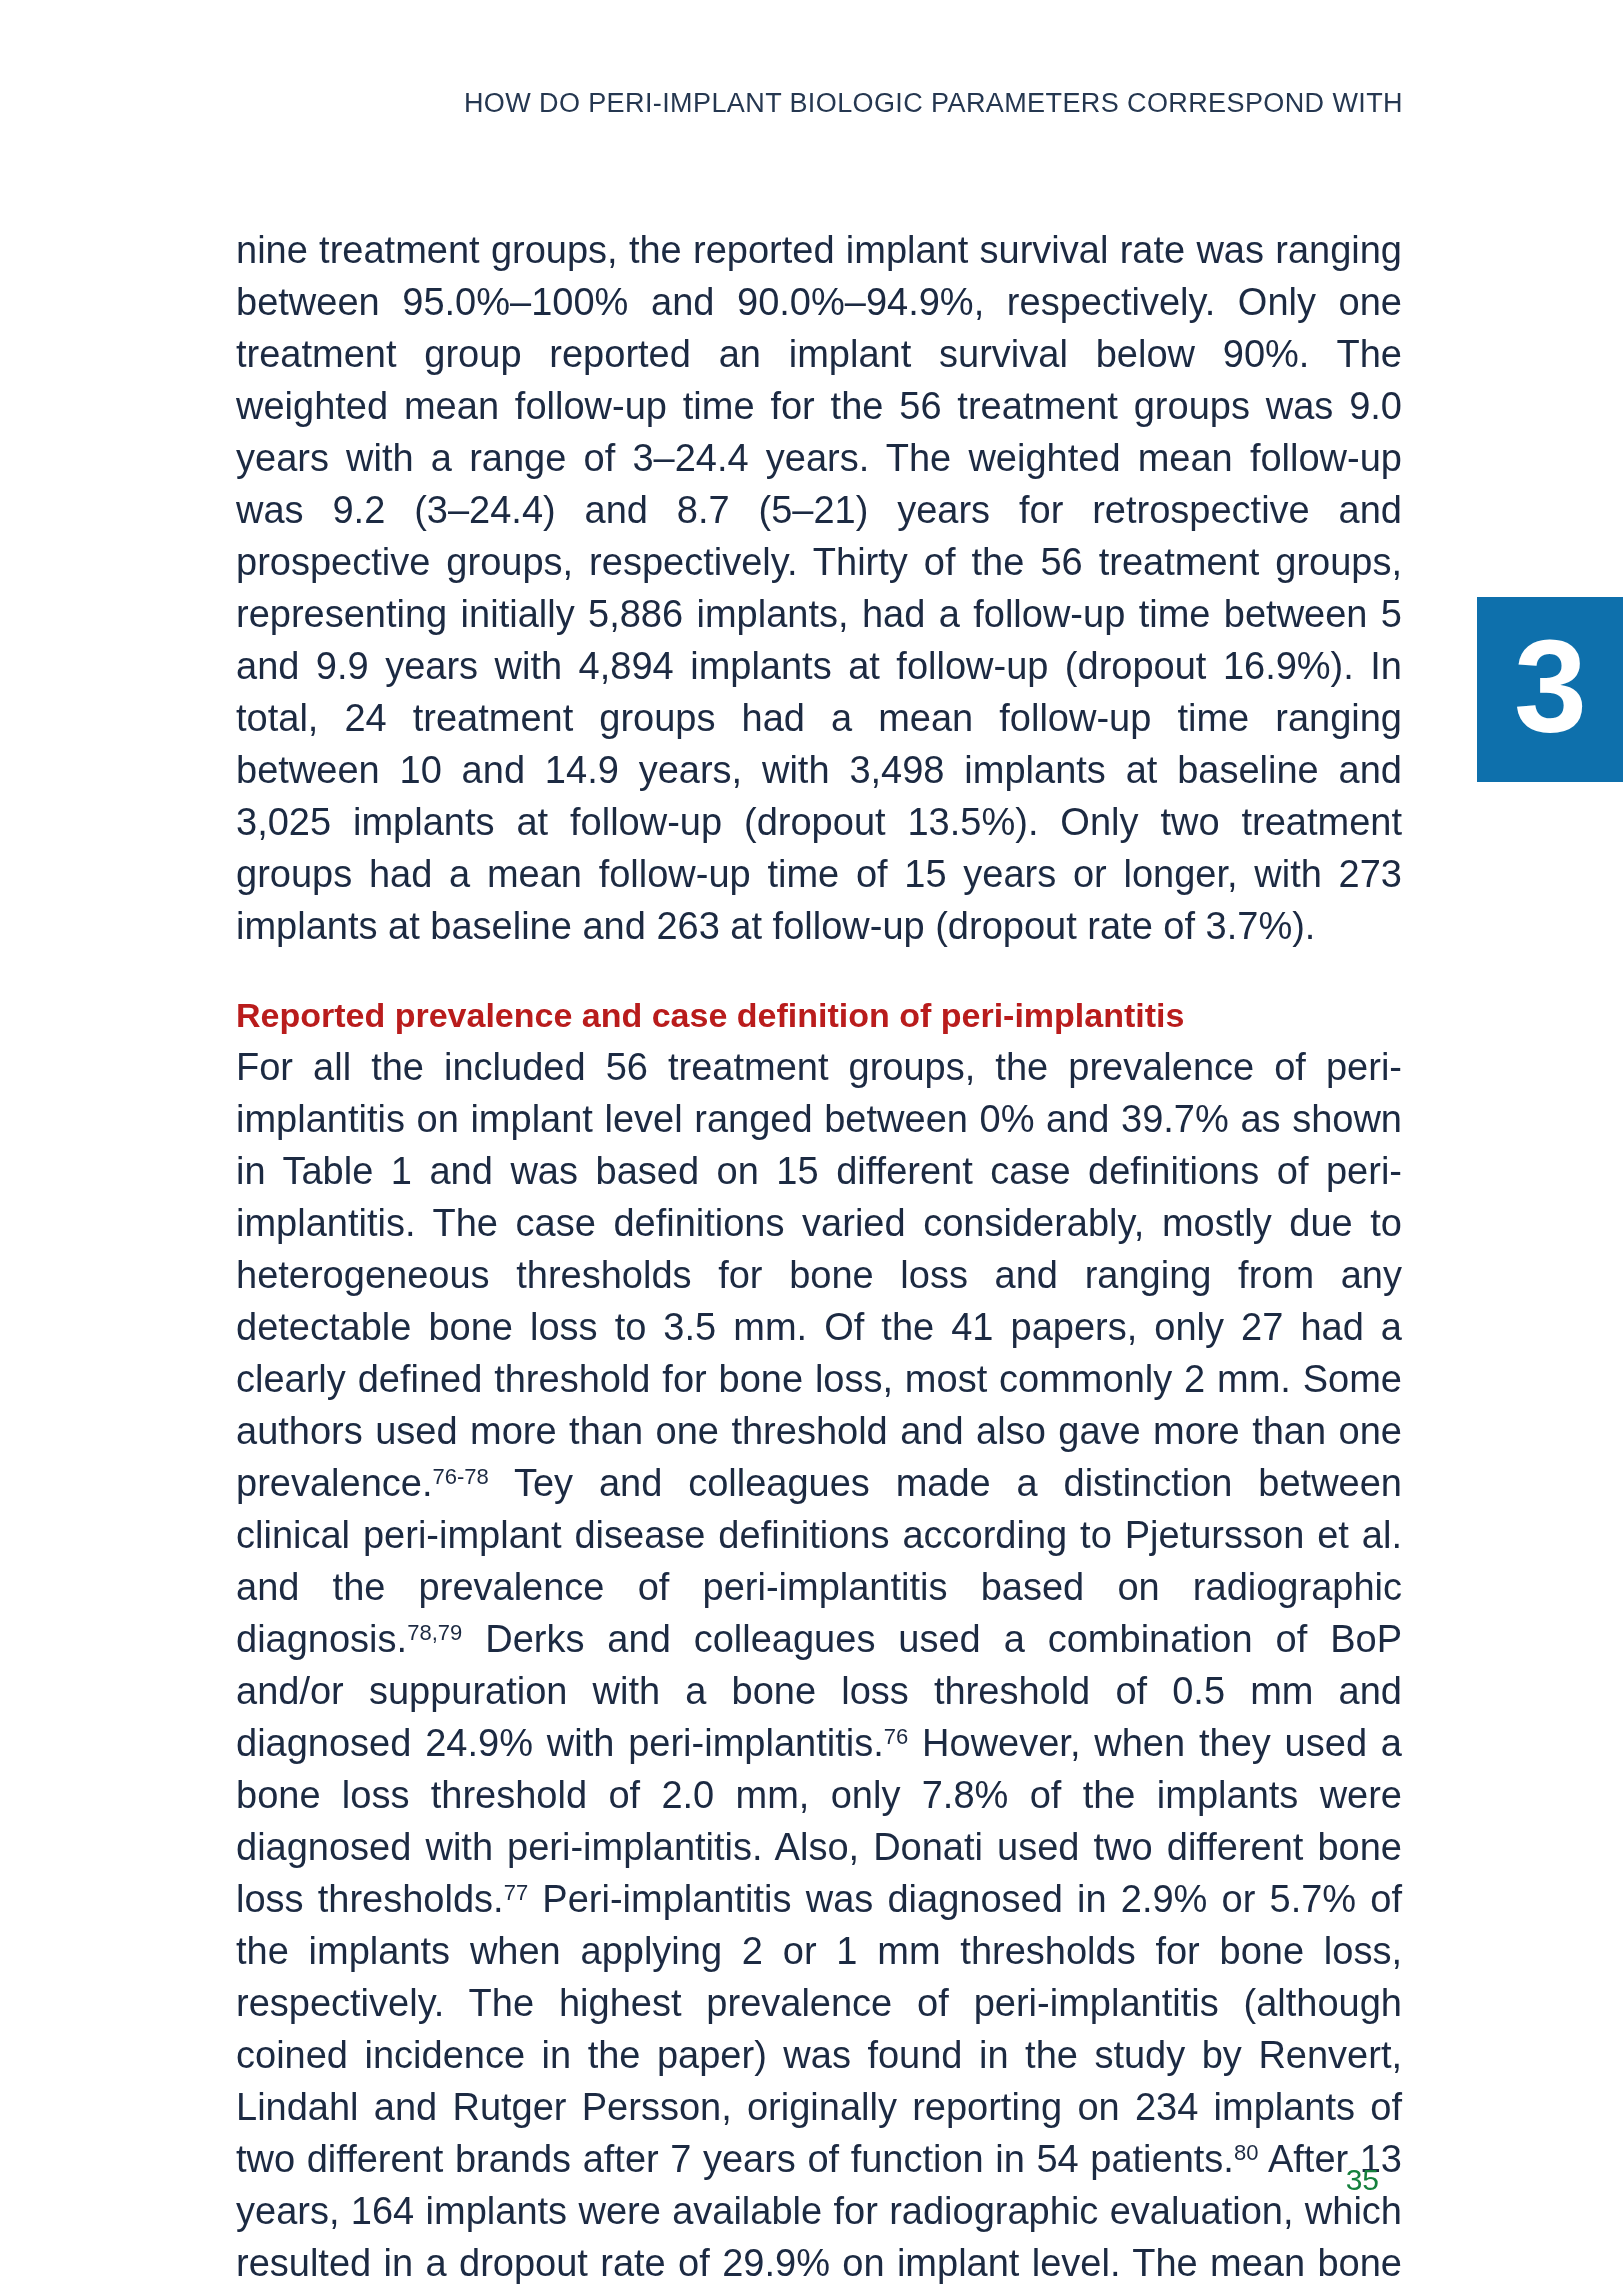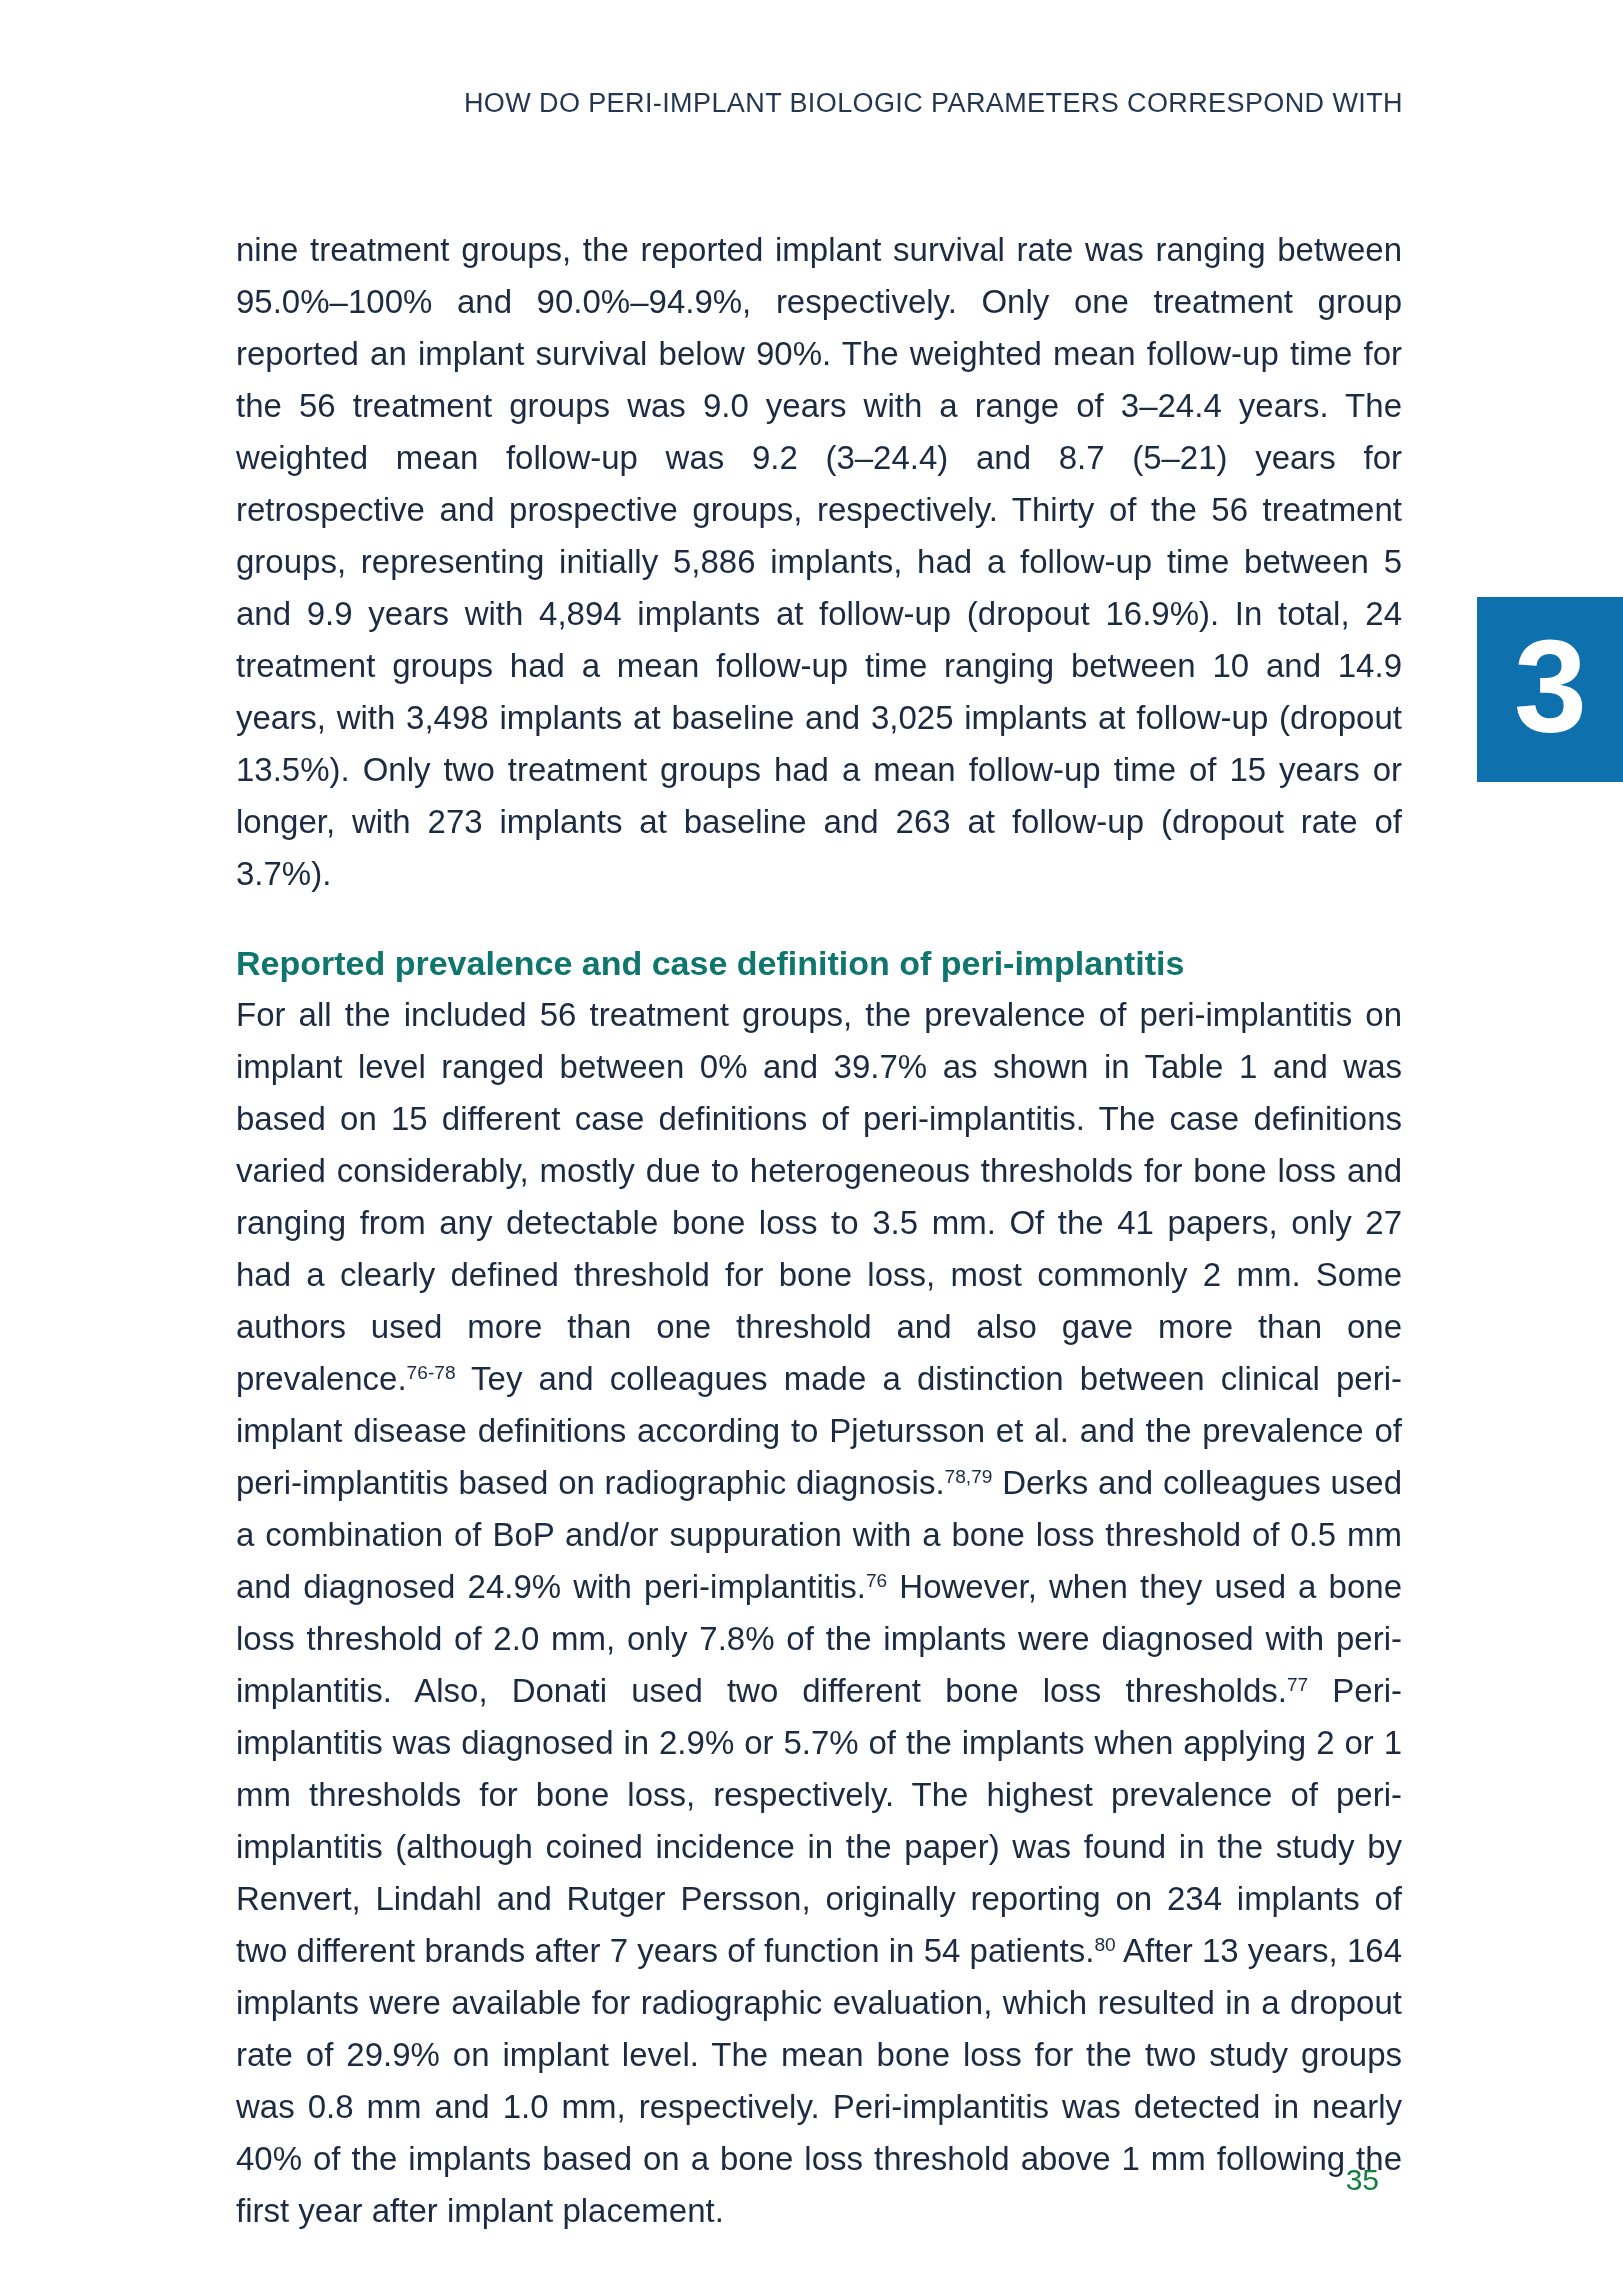--- a/index.html
+++ b/index.html
@@ -24,38 +24,38 @@
     color: #253750;
   }
   .content {
     position: absolute;
     left: 236px;
     top: 224px;
     width: 1166px;
     color: #1c2a42;
   }
   .body-par {
-    font-size: 33px;
+    font-size: 38px;
     line-height: 52px;
     text-align: justify;
     color: #1c2a42;
   }
   .body-par sup {
     font-size: 0.58em;
     line-height: 0;
     vertical-align: baseline;
     position: relative;
     top: -0.55em;
   }
   .section-heading {
     margin-top: 37px;
     font-size: 34px;
     font-weight: bold;
     line-height: 52px;
-    color: #0f766e;
+    color: #b91c1c;
   }
   .chapter-tab {
     position: absolute;
     left: 1477px;
     top: 597px;
     width: 147px;
     height: 185px;
     background: #0e70ac;
     display: flex;
     align-items: center;

